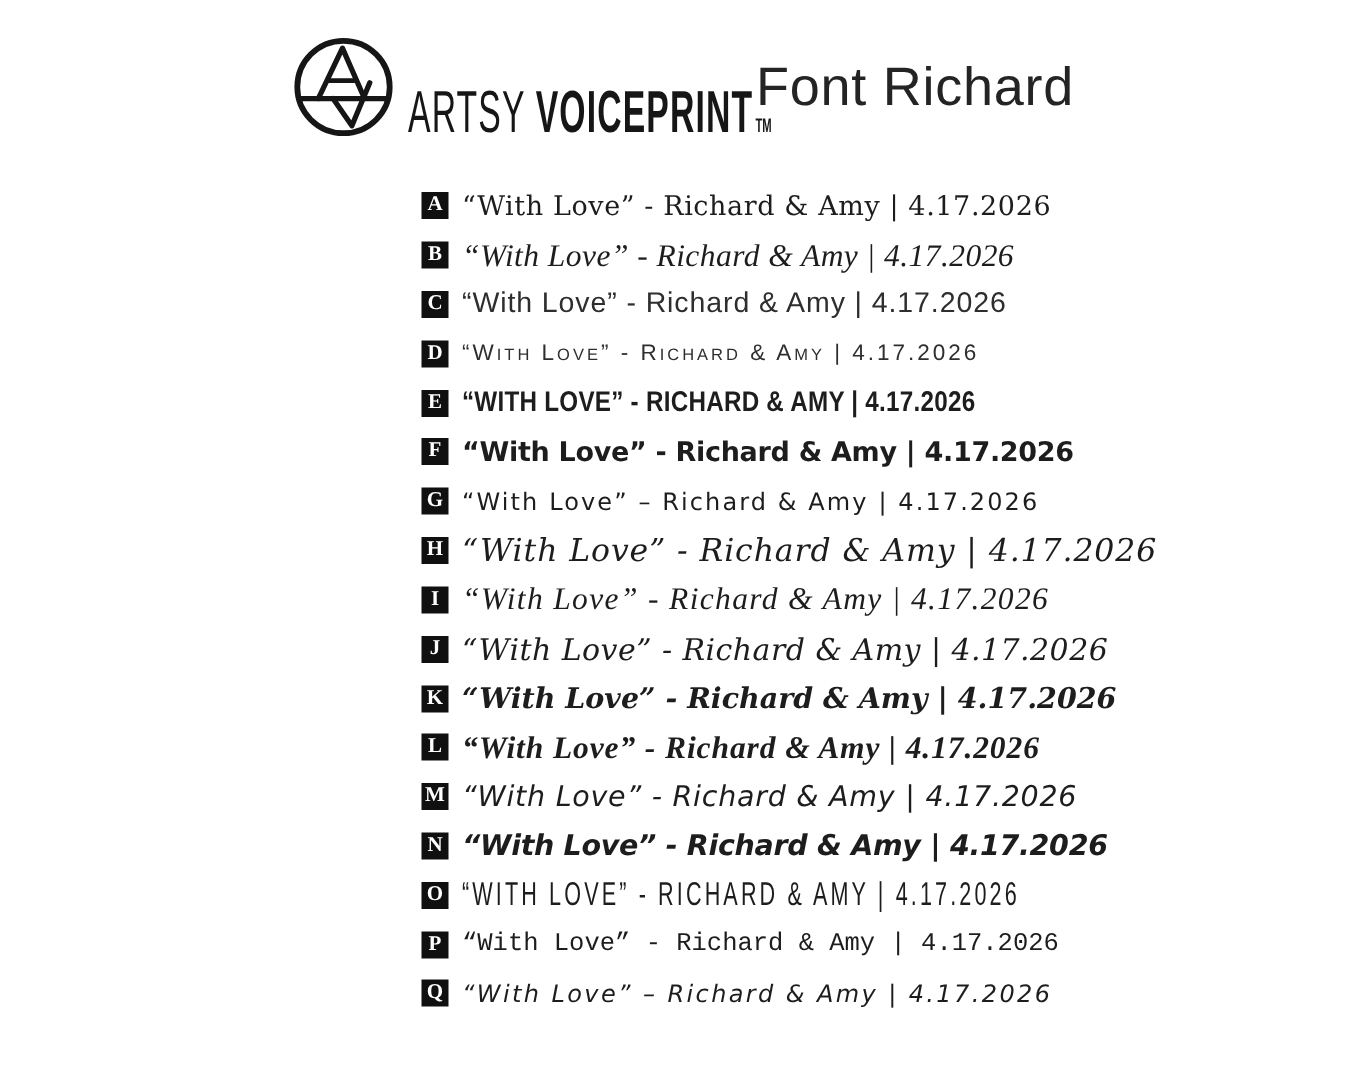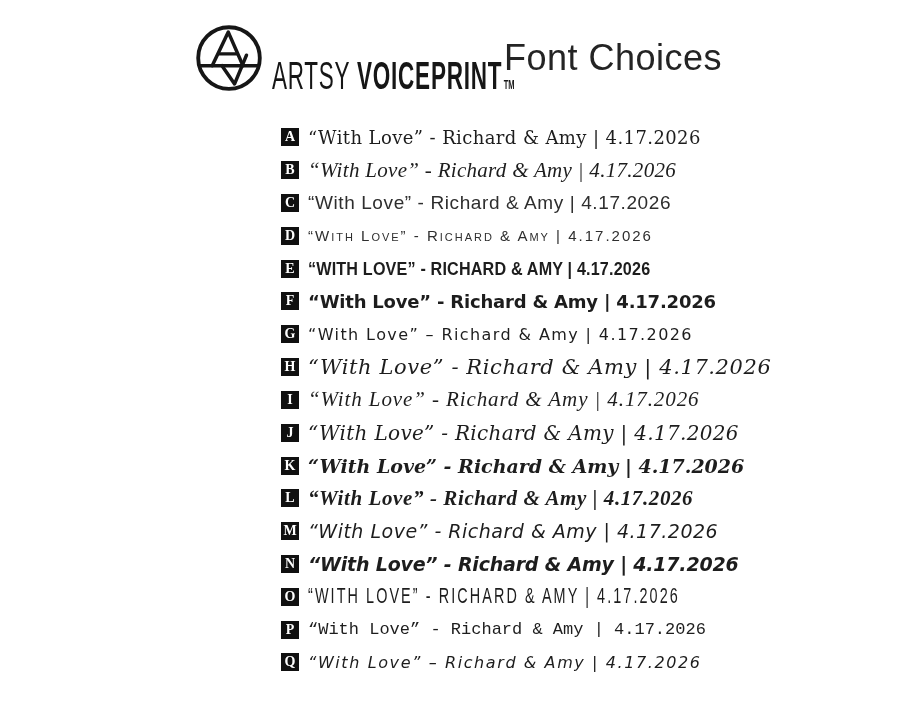--- a/index.html
+++ b/index.html
@@ -60,21 +60,21 @@
         <path d="M26 61 L49 13 L70 61" stroke-width="5"></path>
         <path d="M36 44 H61" stroke-width="4.5"></path>
         <path d="M40 61 L58 87 L75 46" stroke-width="5"></path>
       </svg>
     </span>
     <div class="brand">
       <span class="brand-inner">
         <span class="brand-artsy">ARTSY</span><span class="brand-voiceprint">VOICEPRINT</span><span class="brand-tm">TM</span>
       </span>
     </div>
-    <h1 class="title">Font Choices</h1>
+    <h1 class="title">Font Richard</h1>
   </header>
 
   <main class="list">
     <div class="row">
       <span class="badge">A</span>
       <span class="sample f-a">“With Love” - Richard &amp; Amy | 4.17.2026</span>
     </div>
     <div class="row">
       <span class="badge">B</span>
       <span class="sample f-b">“With Love” - Richard &amp; Amy | 4.17.2026</span>

